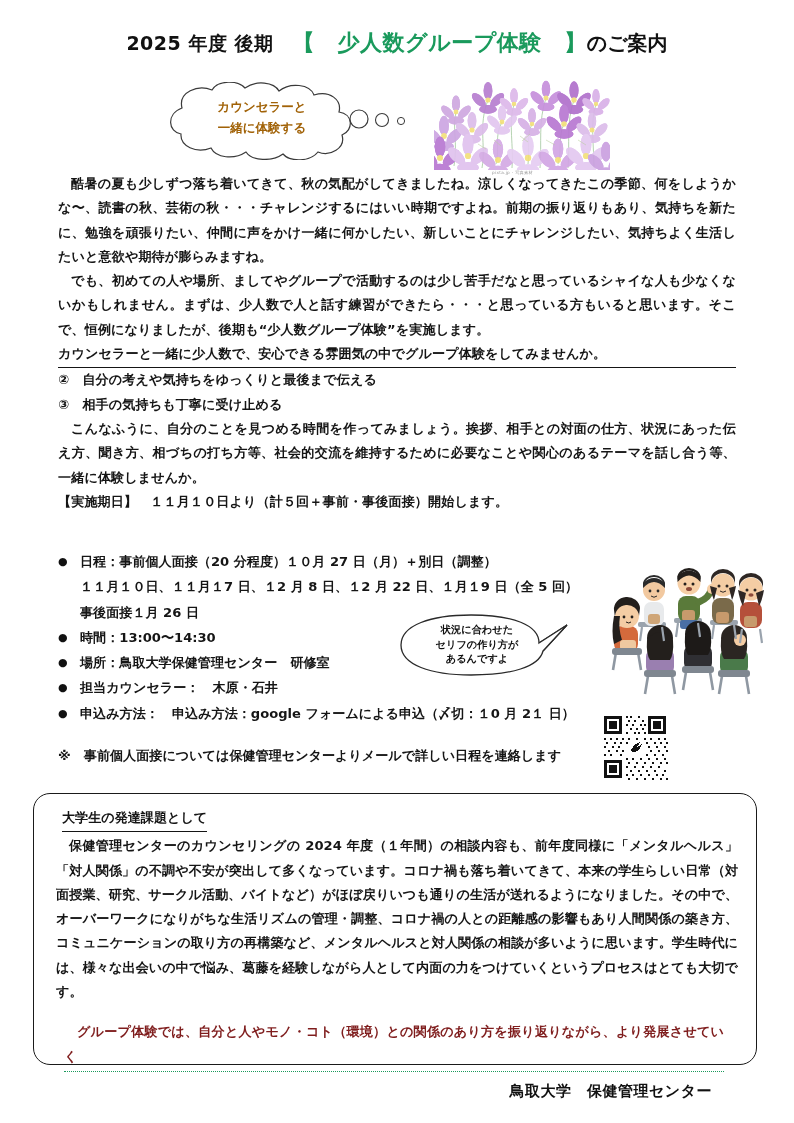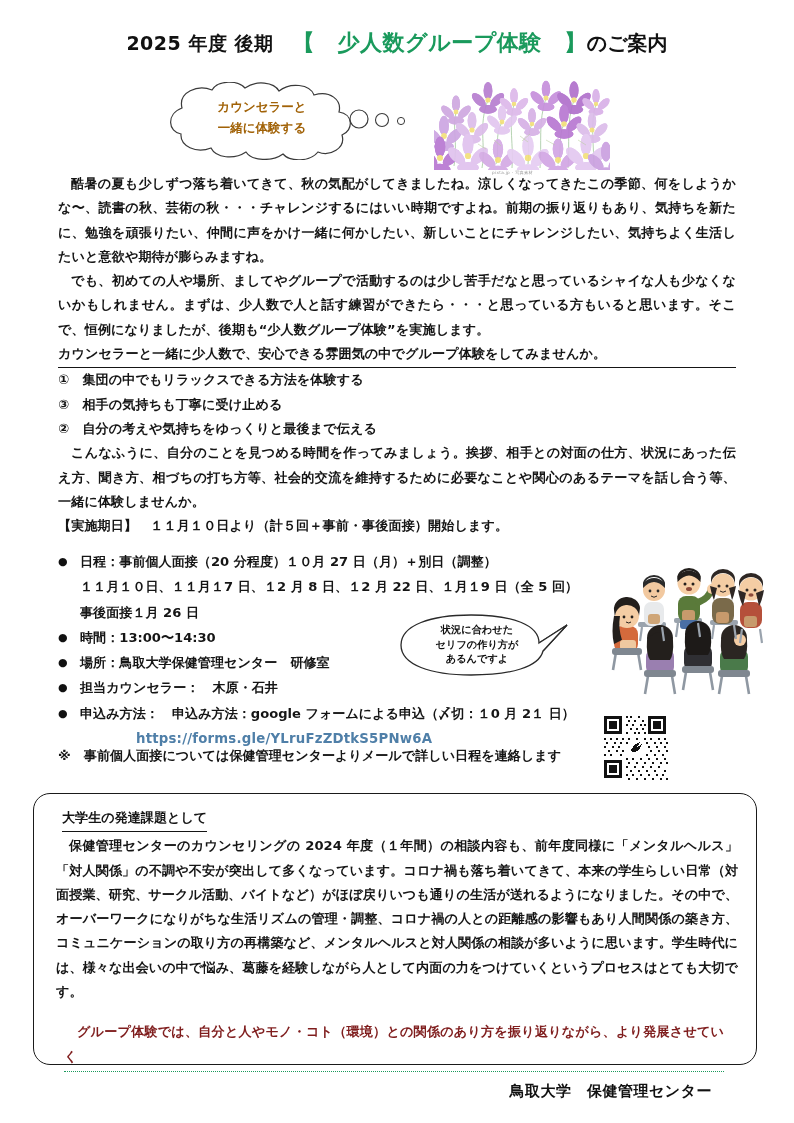--- a/index.html
+++ b/index.html
@@ -432,23 +432,22 @@
   </div>
   <div class="flower-credit">pixta.jp - 写真素材</div>
 
   <div class="body-text">
     <p class="indent">酷暑の夏も少しずつ落ち着いてきて、秋の気配がしてきましたね。涼しくなってきたこの季節、何をしようかな〜、読書の秋、芸術の秋・・・チャレンジするにはいい時期ですよね。前期の振り返りもあり、気持ちを新たに、勉強を頑張りたい、仲間に声をかけ一緒に何かしたい、新しいことにチャレンジしたい、気持ちよく生活したいと意欲や期待が膨らみますね。</p>
     <p class="indent">でも、初めての人や場所、ましてやグループで活動するのは少し苦手だなと思っているシャイな人も少なくないかもしれません。まずは、少人数で人と話す練習ができたら・・・と思っている方もいると思います。そこで、恒例になりましたが、後期も“少人数グループ体験”を実施します。</p>
     <p>
         <span class="underline-line">カウンセラーと一緒に少人数で、安心できる雰囲気の中でグループ体験をしてみませんか。</span>
       </p>
     <div class="numlist">
-      <span class="item">①　集団の中でもリラックスできる方法を体験する</span>
+      <span class="item">②　自分の考えや気持ちをゆっくりと最後まで伝える</span>
       <span class="item">③　相手の気持ちも丁寧に受け止める</span>
-      <span class="item">②　自分の考えや気持ちをゆっくりと最後まで伝える</span>
     </div>
     <p class="indent">こんなふうに、自分のことを見つめる時間を作ってみましょう。挨拶、相手との対面の仕方、状況にあった伝え方、聞き方、相づちの打ち方等、社会的交流を維持するために必要なことや関心のあるテーマを話し合う等、一緒に体験しませんか。</p>
     <p>【実施期日】　１１月１０日より（計５回＋事前・事後面接）開始します。</p>
   </div>
 
   <div class="sched">
     <div class="row">
       <span class="bullet">●</span>
       <span class="label">日程：事前個人面接（20 分程度）１０月 27 日（月）＋別日（調整）</span>
     </div>
@@ -464,21 +463,20 @@
       <span class="label">場所：鳥取大学保健管理センター　研修室</span>
     </div>
     <div class="row">
       <span class="bullet">●</span>
       <span class="label">担当カウンセラー：　木原・石井</span>
     </div>
     <div class="row">
       <span class="bullet">●</span>
       <span class="label">申込み方法：　申込み方法：google フォームによる申込（〆切：１0 月 2１ 日）</span>
     </div>
-    <div class="sub2"><span class="url">https://forms.gle/YLruFzZDtkS5PNw6A</span></div>
   </div>
 
   <div class="speech-wrap">
     <svg width="200" height="70" viewBox="0 0 200 70" xmlns="http://www.w3.org/2000/svg">
       <path d="M12 34 C12 14 42 4 82 4 C124 4 150 14 150 32 L178 14 L154 40 C150 56 122 64 82 64 C42 64 12 54 12 34 Z" fill="#ffffff" stroke="#2a2a2a" stroke-width="1.3"></path>
       <path d="M150 32 L178 14 L154 40" fill="#ffffff" stroke="#2a2a2a" stroke-width="1.3"></path>
     </svg>
     <div class="speech-text">
       <span>状況に合わせた</span><br>
       <span>セリフの作り方が</span><br>

